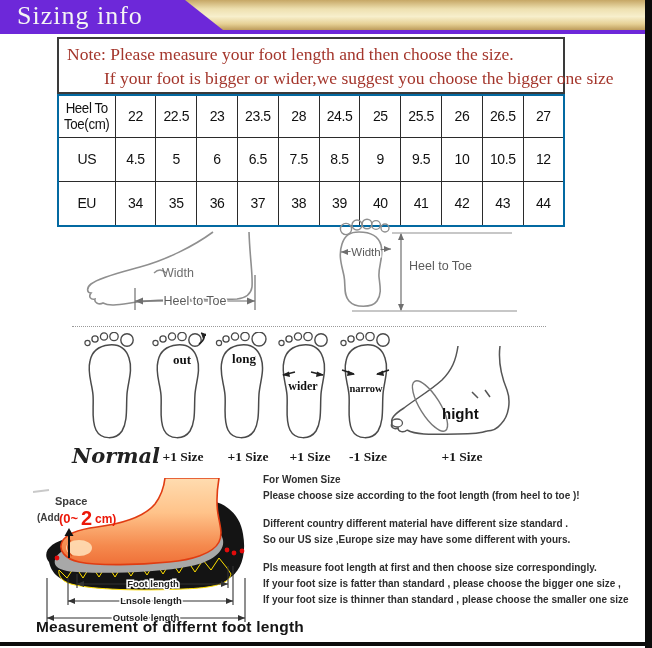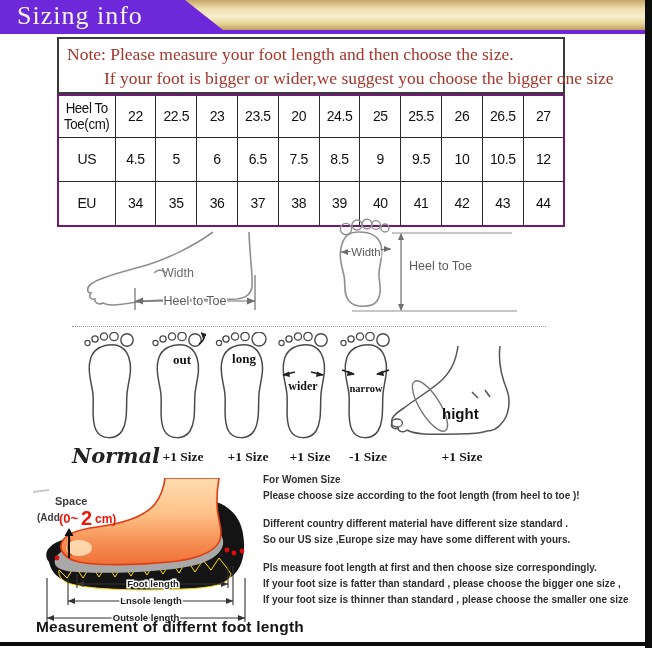--- a/index.html
+++ b/index.html
@@ -26,21 +26,21 @@
     position:absolute; left:57px; top:37px; width:508px; height:57px;
     border:2px solid #3a3a3a; background:#fff;
     font-family:"Liberation Serif", serif; color:#a4362c;
     font-size:17.5px; line-height:24px; padding:3px 0 4px 8px; white-space:nowrap;
   }
   .note-line2 { padding-left:37px; }
   
   table.size-table {
     position:absolute; left:57px; top:94px; width:508px; height:132px;
     border-collapse:collapse; table-layout:fixed; background:#fff;
-    border:2px solid #701a75;
+    border:2px solid #0369a1;
     padding-left:45px;
   }
   table.size-table td, table.size-table th {
     border:1px solid #2b2b2b; text-align:center; vertical-align:middle;
     font-size:14px; color:#111; letter-spacing:-0.4px; padding:0; font-weight:normal;
   }
   .lbl-small { font-size:8px; font-weight:bold; letter-spacing:-0.4px; transform:scaleX(.95); }
   .lbl-big   { font-size:23px; letter-spacing:0; }
   
   svg text { font-family:"Liberation Sans", sans-serif; }
@@ -102,21 +102,21 @@
         <col>
         <col>
     </colgroup>
     <tbody>
         <tr style="height:42px">
       <th class="lbl-small">Heel To Toe(cm)</th>
       <td>22</td>
       <td>22.5</td>
       <td>23</td>
       <td>23.5</td>
-      <td>20</td>
+      <td>28</td>
       <td>24.5</td>
       <td>25</td>
       <td>25.5</td>
       <td>26</td>
       <td>26.5</td>
       <td>27</td>
     </tr>
     <tr style="height:44px">
       <th class="lbl-big">US</th>
       <td>4.5</td>

